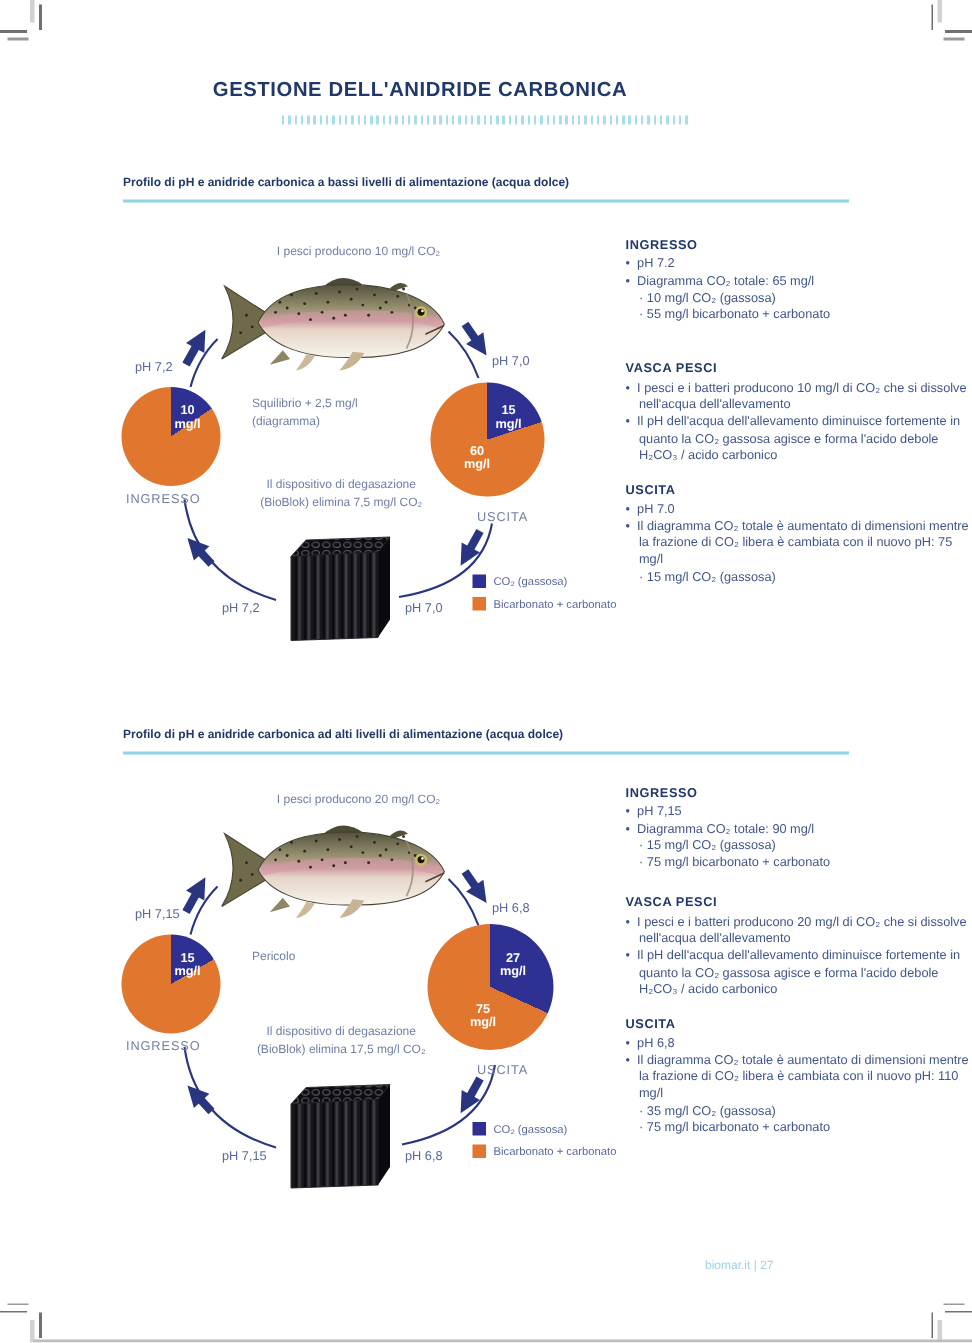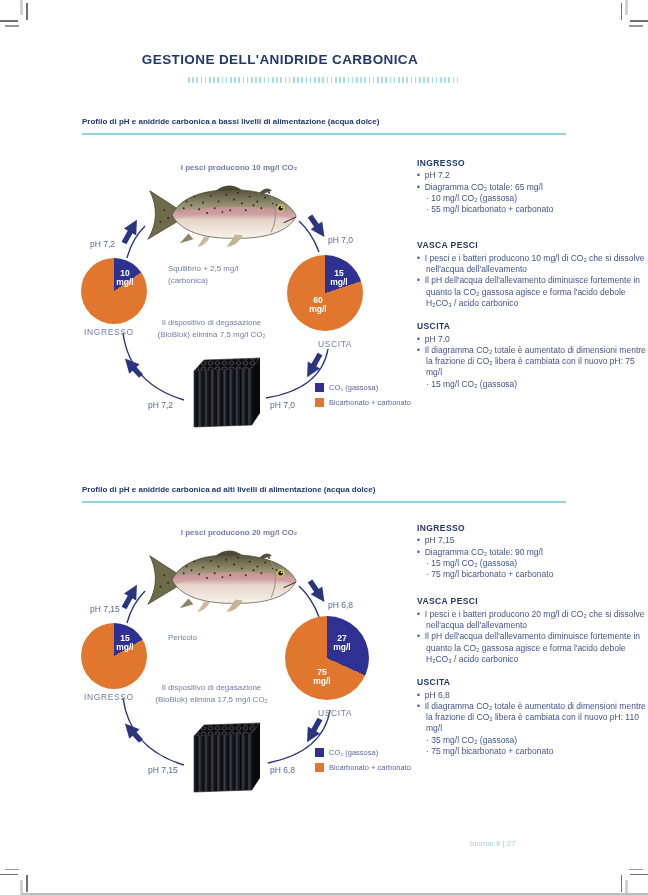--- a/index.html
+++ b/index.html
@@ -13,23 +13,23 @@
   .tickband{position:absolute;left:188px;top:77px;width:272px;height:6px;
     background:repeating-linear-gradient(90deg,#a9dcec 0 1.6px,transparent 1.6px 4.2px);}
 
   
   .sec-label{position:absolute;left:82px;width:490px;font-size:8px;font-weight:bold;color:#21386b;}
   .sec-rule{position:absolute;left:82px;width:484px;height:1.5px;background:#8ed3e6;}
 
   .diagram{position:absolute;left:78px;width:332px;height:300px;}
   .flow{position:absolute;left:0;top:0;pointer-events:none;}
   .dtxt{position:absolute;font-size:8px;color:#707ea8;}
-  .caption{left:36px;top:8px;width:250px;text-align:center;font-weight:bold;}
+  .caption{left:36px;top:8px;width:250px;text-align:center;}
   .cnote{left:90px;top:108px;width:120px;text-align:left;line-height:12px;}
-  .degas{left:66px;top:162px;width:135px;text-align:center;line-height:11.5px;}
+  .degas{left:82px;top:162px;width:135px;text-align:center;line-height:11.5px;}
   .ph{position:absolute;font-size:8.5px;color:#5a68a0;}
   .lph{left:12px;top:84px;} .rph{left:250px;top:80px;}
   .cphL{left:70px;top:245px;} .cphR{left:192px;top:245px;}
   .inout{position:absolute;font-size:8.5px;letter-spacing:0.6px;color:#707ea8;}
   .ing{left:6px;top:172px;} .usc{left:240px;top:184px;}
 
   .pie{position:absolute;border-radius:50%;}
   .pin{left:3px;top:103px;width:66px;height:66px;}
   .pout{left:209px;top:100px;width:76px;height:76px;}
   .s2 .pout{left:207px;top:96px;width:84px;height:84px;}
@@ -192,21 +192,21 @@
           <div>mg/l</div>
       </div>
       <div class="plbl l-bi">
         <div>60</div>
           <div>mg/l</div>
       </div>
     </div>
 
     <div class="dtxt cnote">
       <div>Squilibrio + 2,5 mg/l</div>
-      <div>(carbonica)</div>
+      <div>(diagramma)</div>
     </div>
 
     <div class="inout ing">INGRESSO</div>
     <div class="inout usc">USCITA</div>
 
     <div class="dtxt degas">
       <div>Il dispositivo di degasazione</div>
       <div>(BioBlok) elimina 7,5 mg/l CO₂</div>
     </div>
 

